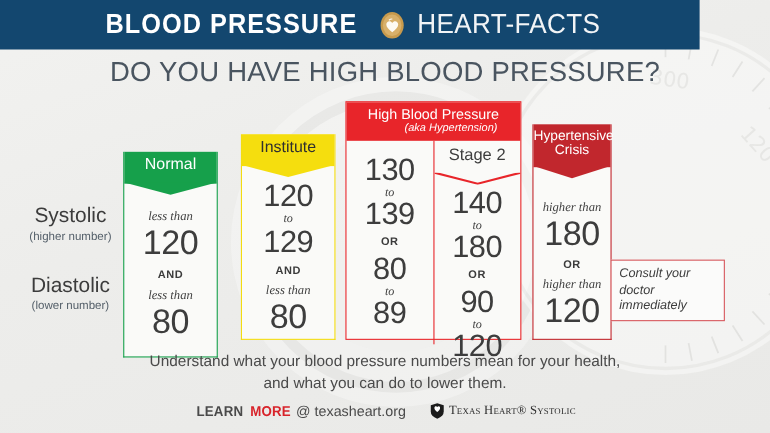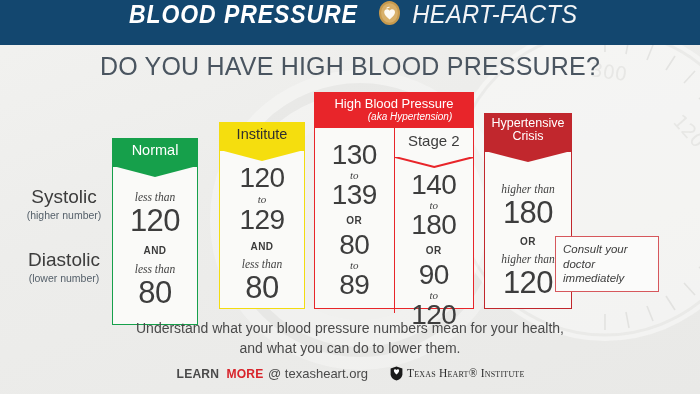--- a/index.html
+++ b/index.html
@@ -37,26 +37,26 @@
     width: 420px;
     height: 360px;
     opacity: .40;
     pointer-events: none;
   }
 
   
   .header {
     position: absolute;
     left: 0; top: 0;
-    width: 700px; height: 45px;
+    width: 636px; height: 45px;
     background: #13476f;
     display: flex;
+    align-items: center;
     justify-content: center;
     gap: 0px;
-    font-style: italic;
   }
   .brand-main {
     color: #ffffff;
     font-size: 25px;
     font-weight: bold;
     letter-spacing: 1.0px;
     transform: scaleX(.92);
     font-family: "Liberation Sans", sans-serif;
   }
   .heart-badge {
@@ -191,21 +191,21 @@
     color: #3d3d3d;
     padding: 4px 0 9px;
     position: relative;
   }
   .stage .stage-name .notch {
     position: absolute; left: 0; bottom: -10px; width: 100%; height: 11px;
   }
 
   
   #col-crisis {
-    left: 484px; top: 113px; width: 88px; height: 196px;
+    left: 484px; top: 113px; width: 72px; height: 196px;
     border: 1.6px solid #c1272d;
     border-top: none;
   }
   #col-crisis .cap { background: #c1272d; font-size: 12.5px; padding: 4px 0 9px; }
 
   
   #callout {
     position: absolute;
     left: 555px; top: 236px; width: 104px; height: 56px;
     border: 1.2px solid #d6575c;
@@ -425,18 +425,18 @@
     <div class="line">and what you can do to lower them.</div>
     <div class="learn-row">
       <span class="learn">LEARN</span>
       <span class="more">MORE</span>
       <span class="at">@ texasheart.org</span>
       <span class="thi">
         <svg width="13" height="15" viewBox="0 0 13 15">
           <path d="M6.5 0.6 L12.4 2.4 L12.4 8.2 Q12.4 12.6 6.5 14.6 Q0.6 12.6 0.6 8.2 L0.6 2.4 Z" fill="#1b1b1b"></path>
           <path d="M6.5 4.0 c-.7-1.1-2.6-.9-2.6 .8 0 1.6 1.5 2.7 2.6 3.7 1.1-1 2.6-2.1 2.6-3.7 0-1.7-1.9-1.9-2.6-.8z" fill="#ffffff"></path>
         </svg>
-        <span class="thi-text">Texas Heart® Institute</span>
+        <span class="thi-text">Texas Heart® Systolic</span>
       </span>
     </div>
   </div>
 
 </div>
 
 </body></html>

